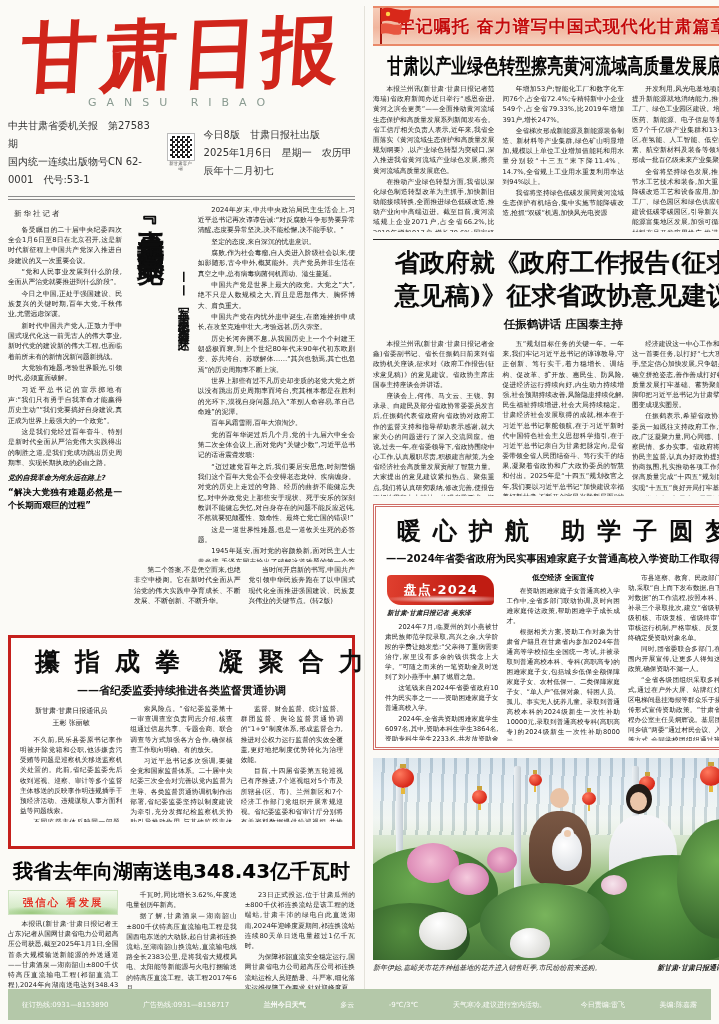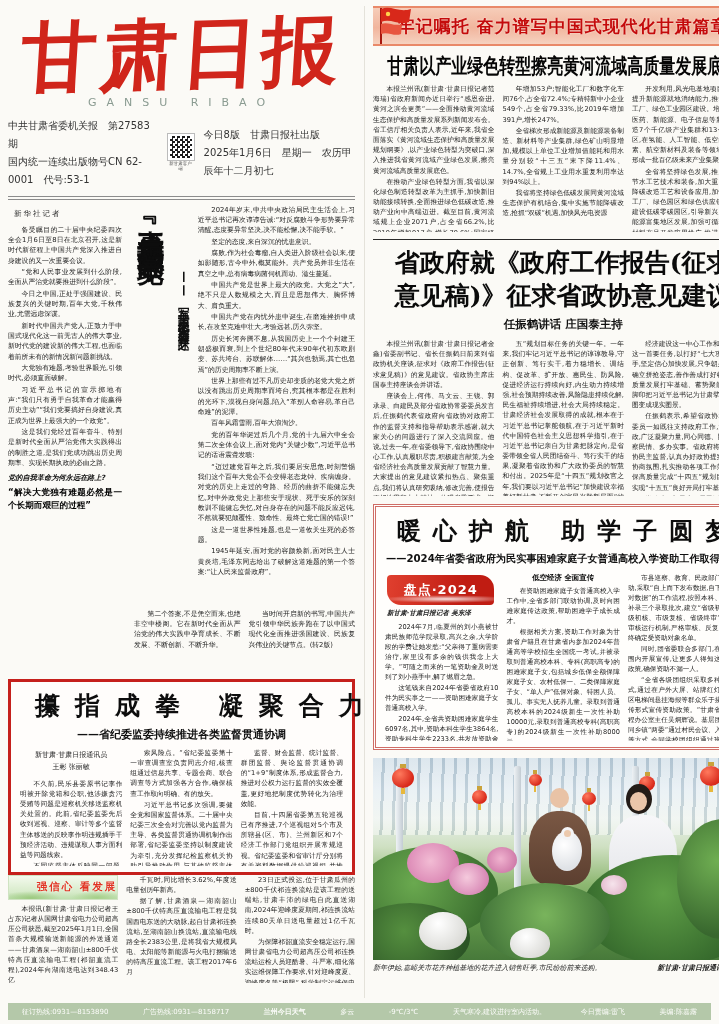--- a/index.html
+++ b/index.html
@@ -44,36 +44,36 @@
   .v-head-wrap { display:flex; flex:none; gap:8px; padding:2px 2px 0 0; }
   .v-headline {
     writing-mode:vertical-rl; font-family:"DejaVu Serif","Liberation Serif",serif;
     font-weight:bold; font-size:27px; letter-spacing:2px; color:#0d0d0d; line-height:1.25;
   }
   .v-sub { writing-mode:vertical-rl; font-size:11.5px; font-weight:bold; color:#111; padding-top:64px; letter-spacing:2px; }
   .f-col2 { flex:1; font-size:6.8px; overflow:hidden; }
   .f-bottom { font-size:6.8px; margin-top:3px; height:64px; overflow:hidden; column-count:2; column-gap:8px; }
 
   
-  .box-fist { border:3px solid #c5201c; margin-top:6px; padding:7px 9px 6px 9px; background:#fffdfb; }
+  .box-fist { border:3px solid #c5201c; margin-top:6px; padding:7px 9px 24px 9px; background:#fffdfb; }
   .fist-head { text-align:center; font-family:"DejaVu Serif","Liberation Serif",serif; font-weight:bold;
                font-size:25px; letter-spacing:15px; color:#0d0d0d; white-space:nowrap; text-indent:15px; }
   .fist-sub { text-align:center; font-weight:bold; font-size:11px; margin:5px 0 6px 0; color:#111; }
   .fist-cols { display:flex; gap:8px; height:118px; overflow:hidden; font-size:6.7px; }
   .fist-col { flex:1; overflow:hidden; }
   .fist-byline { text-align:center; font-size:7px; line-height:1.7; margin:2px 0 5px 0; color:#222; }
 
   
   .power-head { text-align:center; font-weight:900; font-size:20px; margin:9px 0 5px 0; color:#050505; white-space:nowrap; }
   .power-cols { display:flex; gap:8px; font-size:6.7px; height:108px; overflow:hidden; }
   .power-col { flex:1; overflow:hidden; }
   .green-banner {
     height:25px; margin-bottom:4px; position:relative; overflow:hidden;
     background:linear-gradient(180deg,#f4faee 0%,#d7ebca 70%,#bedfae 100%);
-    border:1px solid #cfe3c2; display:flex; align-items:center; justify-content:flex-end;
+    border:1px solid #cfe3c2; display:flex; align-items:center; justify-content:center;
   }
   .green-banner::after { content:""; position:absolute; left:-8px; bottom:-6px; width:60px; height:14px;
     background:radial-gradient(ellipse at center,#9cc97f 0%,transparent 70%); }
   .green-banner::before { content:""; position:absolute; right:-6px; bottom:-5px; width:52px; height:13px;
     background:radial-gradient(ellipse at center,#a5cf89 0%,transparent 70%); }
   .green-banner-text { color:#e03322; font-weight:bold; font-size:10.5px; letter-spacing:2px; z-index:1;
     text-shadow:0 0 2px #ffffff; }
 
   
   .banner {
@@ -126,21 +126,21 @@
   .flower { position:absolute; border-radius:50%; }
   .pot { position:absolute; background:radial-gradient(circle at 40% 30%,#ffffff,#d8d8d4 80%); border-radius:50% 50% 46% 46%; }
   .person-body { position:absolute; border-radius:45% 45% 30% 30%; }
   .person-head { position:absolute; border-radius:50%; }
   .caption-row { display:flex; justify-content:space-between; align-items:baseline; margin-top:3px; gap:8px; }
   .caption { font-size:7px; color:#222; font-style:italic; }
   .credit { font-size:7px; color:#222; font-weight:bold; white-space:nowrap; font-style:italic; }
 
   
   .footer {
-    position:absolute; left:8px; right:8px; bottom:4px; height:17px;
+    position:absolute; left:8px; right:8px; bottom:4px; height:31px;
     background:#b4c8a9; color:#fdfdfb; display:flex; align-items:center;
     font-size:7px; gap:0; padding:0 14px; justify-content:space-between; white-space:nowrap;
   }
   .footer .strong { font-weight:bold; }
 </style>
 </head>
 <body>
 
 <div class="page">
 
@@ -228,20 +228,21 @@
             <p class="para">习近平总书记多次强调,要健全党和国家监督体系。二十届中央纪委三次全会对完善以党内监督为主导、各类监督贯通协调机制作出部署,省纪委监委坚持以制度建设为牵引,充分发挥纪检监察机关协助引导推动作用,与其他监督主体通力协作、一体发力,构建起纪检监察监督与人大监督、民主监督、行政监督、司法监督、审计</p>
           </div>
         <div class="fist-col">
             <p class="para">监督、财会监督、统计监督、群团监督、舆论监督贯通协调的“1+9”制度体系,形成监督合力,推进对公权力运行监督的实效全覆盖,更好地把制度优势转化为治理效能。</p>
             <p class="para">目前,十四届省委第五轮巡视已有序推进,7个巡视组对5个市及所辖县(区、市)、兰州新区和7个经济工作部门党组织开展常规巡视。省纪委监委和省审计厅分别将有关资料数据提供给巡视组,并推荐熟悉被巡视单位情况的干部出任联络员,详细介绍被巡视单位权力运行关键点、内部管理薄弱点,推动巡视工作更加深入有效。(转4版)</p>
           </div>
       </div>
     </div>
 
     <div>
+      <div class="power-head">我省去年向湖南送电348.43亿千瓦时</div>
       <div class="power-cols">
         <div class="power-col">
           <div class="green-banner">
             <span class="green-banner-text">强信心 看发展</span>
           </div>
           <div>
               <p class="para">本报讯(新甘肃·甘肃日报记者王占东)记者从国网甘肃省电力公司超高压公司获悉,截至2025年1月1日,全国首条大规模输送新能源的外送通道——甘肃酒泉—湖南韶山±800千伏特高压直流输电工程(祁韶直流工程),2024年向湖南送电达到348.43亿</p>
             </div>
         </div>
         <div class="power-col">

